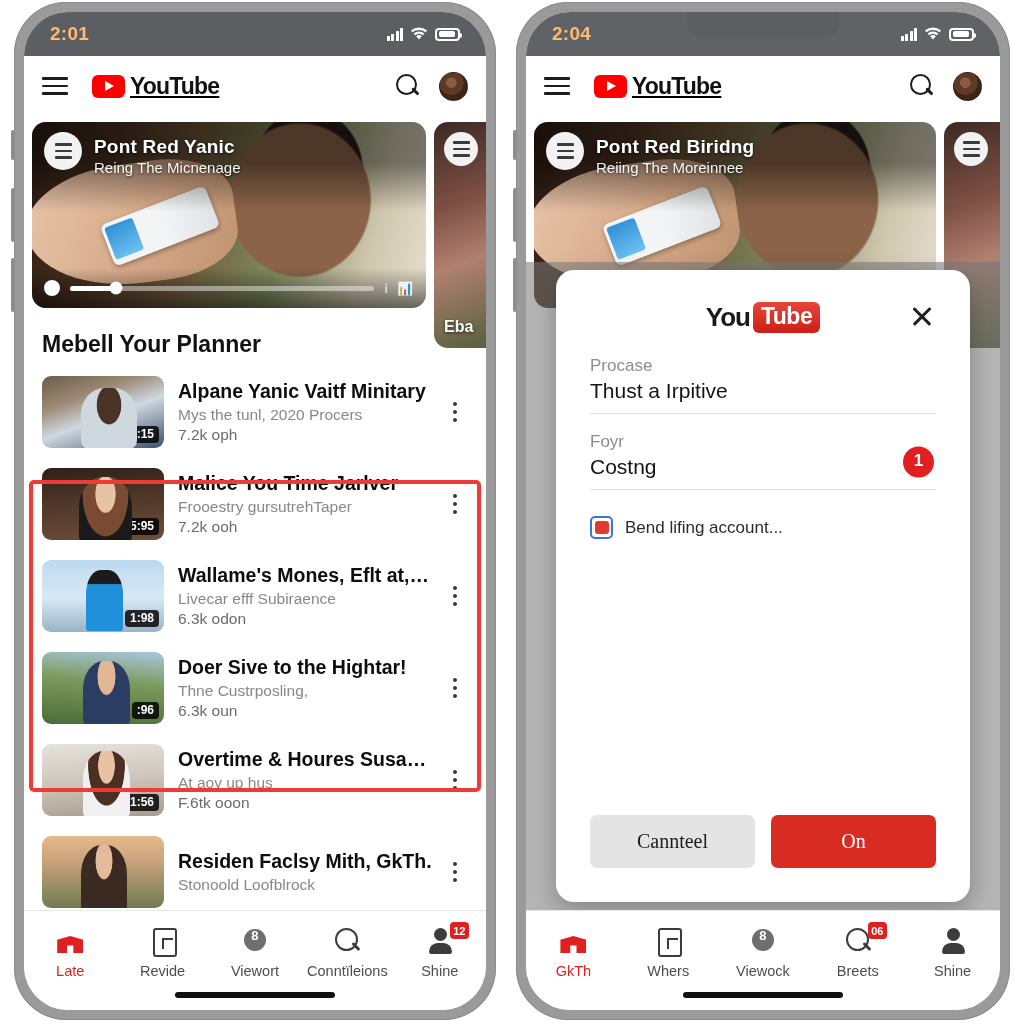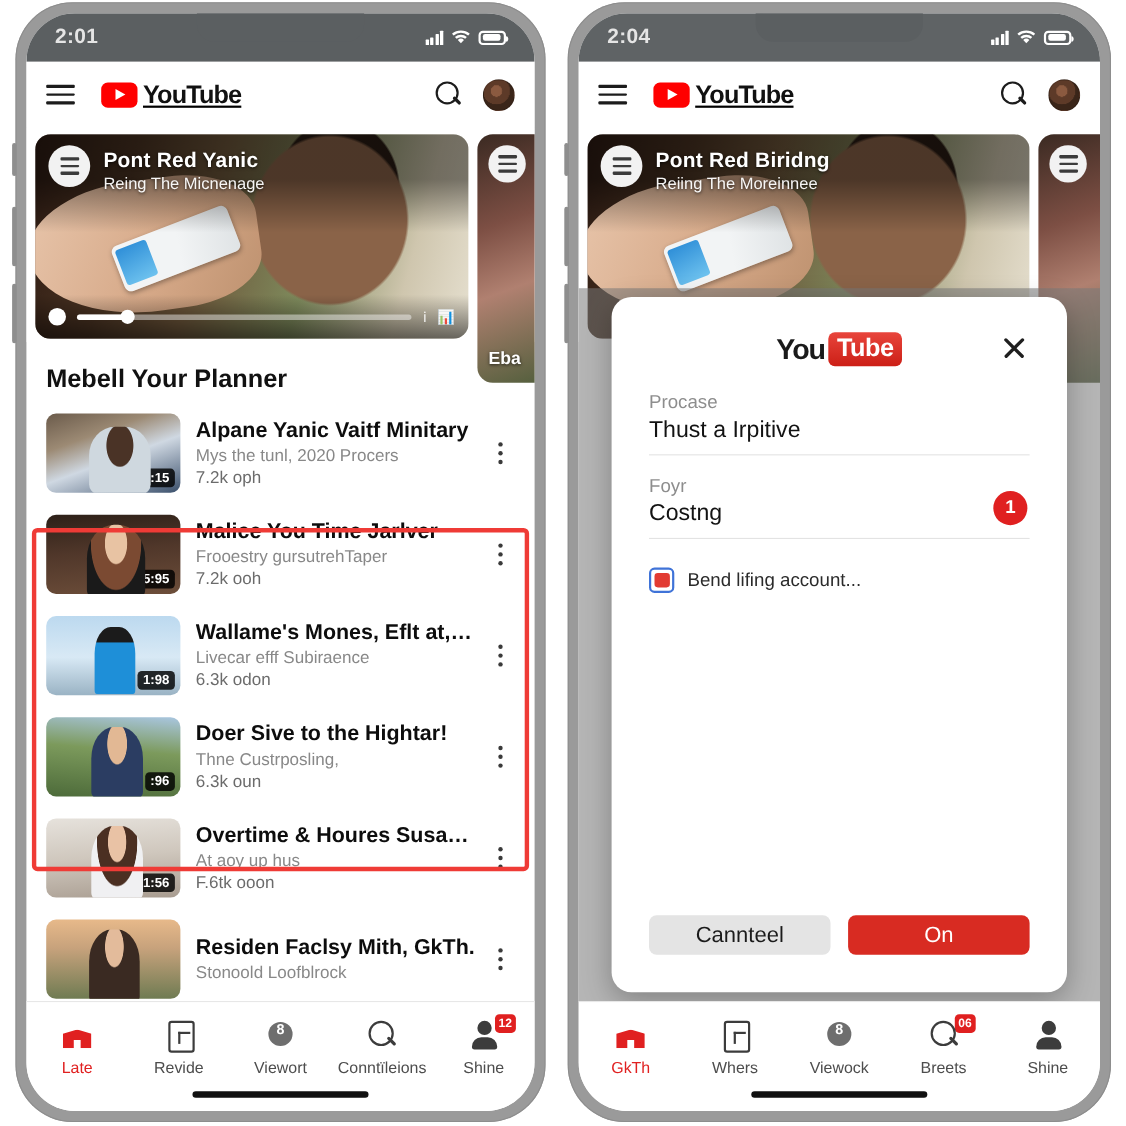--- a/index.html
+++ b/index.html
@@ -32,21 +32,21 @@
 
   .screen {
     position: relative; width: 100%; height: 100%;
     border-radius: 44px; overflow: hidden; background: #ffffff;
   }
 
   
   .statusbar {
     position: relative; height: 44px; background: #5b5f61;
     display: flex; align-items: center; justify-content: space-between;
-    padding: 0 26px; color: #e5e5e5;
+    padding: 0 26px; color: #fdba74;
   }
   .right .statusbar { background: #5f6365; }
   .status-time { font-size: 19px; font-weight: bold; letter-spacing: .3px; }
   .status-right { display: flex; align-items: center; gap: 7px; }
   .notch {
     position: absolute; left: 50%; transform: translateX(-50%); top: 0;
     width: 152px; height: 26px; background: #5b5f61;
     border-bottom-left-radius: 16px; border-bottom-right-radius: 16px;
   }
   .bars { display: flex; align-items: flex-end; gap: 1.5px; height: 13px; }
@@ -263,22 +263,22 @@
     font-size: 17px; font-weight: bold; display:flex; align-items:center; justify-content:center;
   }
   .check-row { display:flex; align-items:center; gap: 12px; padding: 26px 0 0; }
   .checkbox {
     width: 23px;height:23px;border:2px solid #3f73d8;border-radius:5px;
     display:flex;align-items:center;justify-content:center; flex: 0 0 auto;
   }
   .checkbox i { width: 14px;height:13px;background:#e23b32;border-radius:3px; display:block; }
   .check-label { font-size: 17px; color:#2b2b2b; }
   .modal-actions { margin-top: auto; display:flex; gap: 16px; padding: 0 0 34px; }
-  .btn { flex:1; height: 36px; border-radius: 7px; border:none; cursor:pointer;
-    font-size: 20px; font-family: Liberation Sans, sans-serif; }
+  .btn { flex:1; height: 53px; border-radius: 7px; border:none; cursor:pointer;
+    font-size: 20px; font-family: Liberation Serif, serif; }
   .btn-cancel { background:#e4e4e4; color:#1b1b1b; }
   .btn-ok { background:#d82b22; color:#fff; }
 </style>
 </head>
 <body>
 
 <div class="stage">
 
   <div class="phone left">
     <div class="btn-nub nub1"></div>

